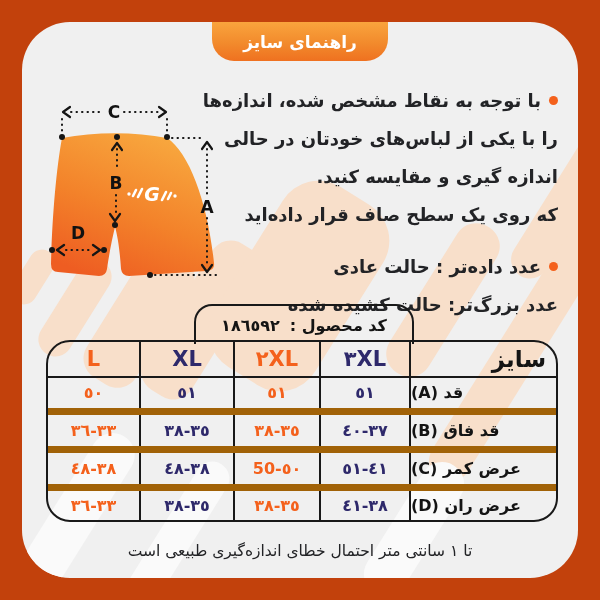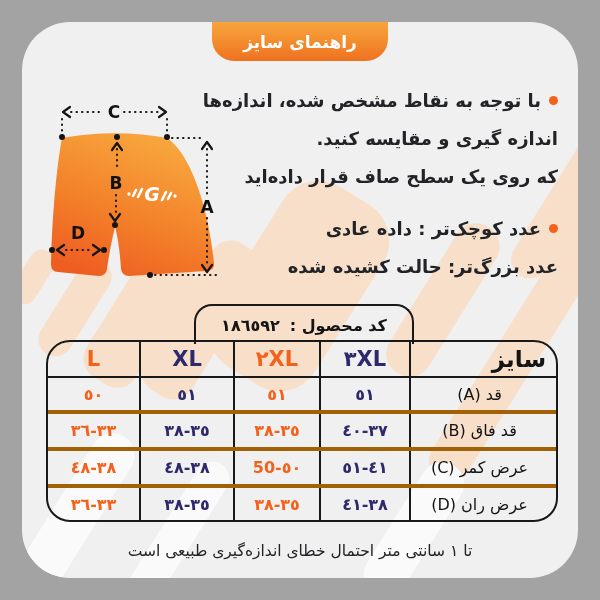--- a/index.html
+++ b/index.html
@@ -1,21 +1,21 @@
 <!DOCTYPE html>
 <html lang="fa"><head>
 <meta charset="utf-8">
 <style>
   html,body{margin:0;padding:0;}
   body{
     width:600px;height:600px;background:#ffffff;overflow:hidden;
     font-family:"DejaVu Sans",sans-serif;
     -webkit-font-smoothing:antialiased;
   }
-  .page{position:relative;width:600px;height:600px;background:#a3a3a3;}
+  .page{position:relative;width:600px;height:600px;background:#c2410c;}
   .card{
     position:absolute;left:22px;top:22px;width:556px;height:556px;
     background:#f0f0f0;border-radius:48px;overflow:hidden;
   }
   
   .stripe{position:absolute;background:#f8dfca;border-radius:22px;transform:rotate(32deg);}
   .stripe.white{background:#fafafa;}
   .s1{left:-2px;top:225px;width:26px;height:60px;}
   .s2{left:36px;top:232px;width:34px;height:108px;}
   .s3{left:88px;top:222px;width:58px;height:148px;}
@@ -62,24 +62,24 @@
     position:absolute;left:24px;top:318px;width:512px;height:182px;
     border:2px solid #191919;border-radius:24px;overflow:hidden;box-sizing:border-box;
   }
   table.size{
     width:100%;height:100%;border-collapse:collapse;table-layout:fixed;
     direction:rtl;
   }
   table.size th,table.size td{padding:0;vertical-align:middle;}
   table.size th:not(:last-child),table.size td:not(:last-child){border-left:2px solid #191919;}
   table.size thead th{border-bottom:2px solid #191919;height:34px;}
-  table.size tbody tr:not(:last-child) td{border-bottom:4px solid #a16207;}
+  table.size tbody tr:not(:last-child) td{border-bottom:7px solid #a16207;}
   .corner-label{font-size:23px;font-weight:700;color:#141414;text-align:right;padding-right:14px !important;}
   .size-col{font-size:21px;font-weight:700;text-align:center;font-style:normal;}
-  .row-label{font-size:16px;font-weight:400;color:#141414;text-align:center;padding-right:12px !important;direction:rtl;}
+  .row-label{font-size:16px;font-weight:700;color:#141414;text-align:left;padding-right:12px !important;direction:rtl;}
   .val{font-size:16px;font-weight:700;text-align:center;direction:ltr;unicode-bidi:isolate;}
   .c-navy{color:#2e296b;margin-left:32px;}
   .c-orange{color:#f4611c;}
 
   .footer-note{
     position:absolute;left:0;right:0;bottom:18px;text-align:center;
     direction:rtl;color:#222326;font-size:15.5px;font-weight:400;
   }
 </style>
 </head>
@@ -177,24 +177,25 @@
       <g fill="#111111" font-family="DejaVu Sans, sans-serif" font-weight="bold" font-size="17" text-anchor="middle">
         <text x="74" y="33">C</text>
         <text x="76" y="104">B</text>
         <text x="167" y="128">A</text>
         <text x="38" y="154">D</text>
       </g>
     </svg>
 
     <div class="instructions">
       <div class="line"><span class="dot"></span><span>با توجه به نقاط مشخص شده، اندازه‌ها</span></div>
+      <div class="line">را با یکی از لباس‌های خودتان در حالی</div>
       <div class="line">اندازه گیری و مقایسه کنید.</div>
       <div class="line">که روی یک سطح صاف قرار داده‌اید</div>
       <div class="gap"></div>
-      <div class="line"><span class="dot"></span><span>عدد کوچک‌تر : داده عادی</span></div>
+      <div class="line"><span class="dot"></span><span>عدد داده‌تر : حالت عادی</span></div>
       <div class="line">عدد بزرگ‌تر: حالت کشیده شده</div>
     </div>
 
     <div class="code-badge">
       <span>کد محصول :</span>
       <span class="code-value">١٨٦٥٩٢</span>
     </div>
 
     <div class="table-wrap">
       <table class="size">

